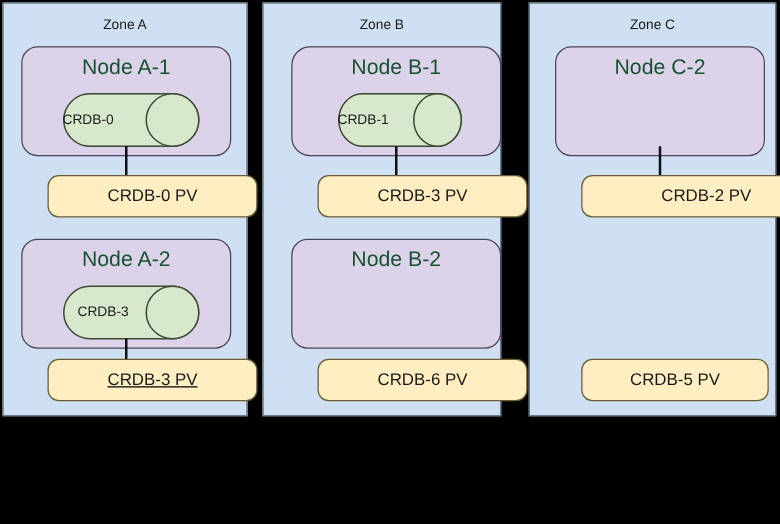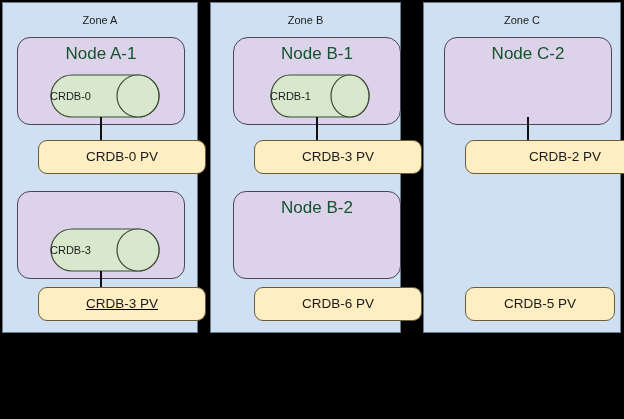--- a/index.html
+++ b/index.html
@@ -124,26 +124,27 @@
       </div>
     </div>
 
     <div class="connector" style="left:97px; top:114px; height:24px;"></div>
 
     <div class="pv" style="left:14px; top:137px; width:168px; height:34px;">
       <span class="pv-label">CRDB-0 PV</span>
     </div>
 
     <div class="node" style="left:14px; top:188px; width:168px; height:88px;">
+      <div class="node-title">Node A-2</div>
       <div class="cyl" style="left:32px; top:36px; width:110px; height:44px;">
         <svg width="110" height="44" viewBox="0 0 110 44">
           <path d="M22,1 H88 A21,21 0 0 1 88,43 H22 A21,21 0 0 1 22,1 Z" fill="#d7e8cc" stroke="#3d4a34" stroke-width="1.2"></path>
           <ellipse cx="88" cy="22" rx="21" ry="21" fill="#d7e8cc" stroke="#3d4a34" stroke-width="1.2"></ellipse>
         </svg>
-        <div class="cyl-label" style="width:68px;">CRDB-3</div>
+        <div class="cyl-label" style="width:68px;padding-left:12px;">CRDB-3</div>
       </div>
     </div>
 
     <div class="connector" style="left:97px; top:268px; height:24px;"></div>
 
     <div class="pv" style="left:14px; top:284px; width:168px; height:34px;text-decoration:underline;">
       <span class="pv-label">CRDB-3 PV</span>
     </div>
   </div>
 

